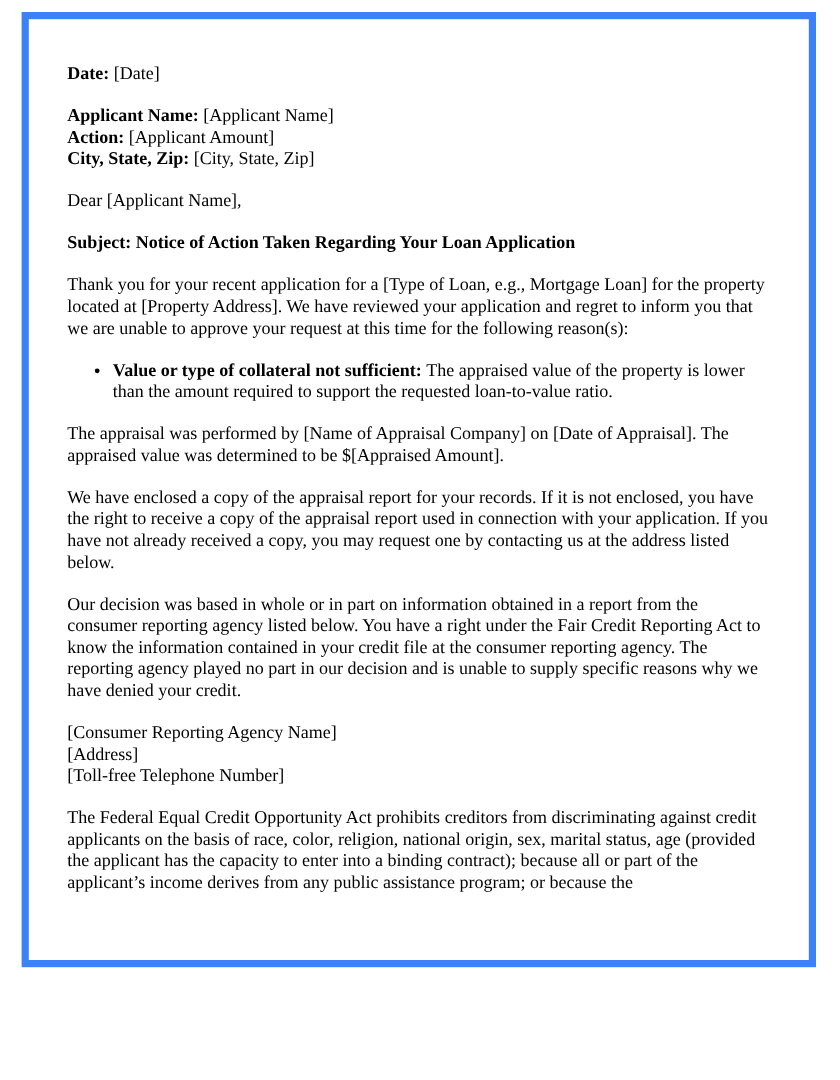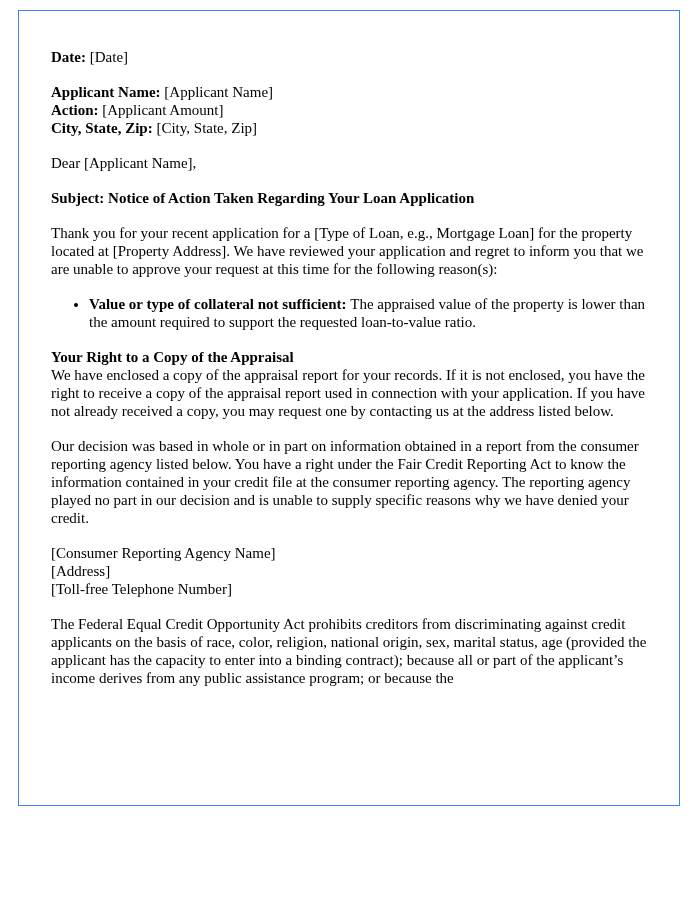--- a/index.html
+++ b/index.html
@@ -9,21 +9,21 @@
     width: 700px;
     height: 900px;
     font-family: "Liberation Serif", serif;
   }
   .page {
     position: absolute;
     left: 18px;
     top: 10px;
     width: 662px;
     height: 796px;
-    border: 1px solid #3b82f6;
+    border: 6px solid #3b82f6;
     box-sizing: border-box;
     background: #ffffff;
     overflow: hidden;
   }
   .doc-body {
     padding: 37px 32px 0 32px;
     color: #000000;
     font-size: 15px;
     line-height: 18px;
   }
@@ -52,19 +52,19 @@
 <div class="page">
   <div class="doc-body">
       <p class="block paragraph"><span class="b">Date: </span><span>[Date]</span></p>
       <p class="block line-group"><span class="b">Applicant Name: </span><span>[Applicant Name]</span><br><span class="b">Action: </span><span>[Applicant Amount]</span><br><span class="b">City, State, Zip: </span><span>[City, State, Zip]</span></p>
       <p class="block paragraph"><span>Dear [Applicant Name],</span></p>
       <p class="block paragraph"><span class="b">Subject: Notice of Action Taken Regarding Your Loan Application</span></p>
       <p class="block paragraph"><span>Thank you for your recent application for a [Type of Loan, e.g., Mortgage Loan] for the property located at [Property Address]. We have reviewed your application and regret to inform you that we are unable to approve your request at this time for the following reason(s):</span></p>
       <ul class="block bullet-list">
         <li><span class="b">Value or type of collateral not sufficient: </span><span>The appraised value of the property is lower than the amount required to support the requested loan-to-value ratio.</span></li>
       </ul>
-      <p class="block heading"><span class="b">Your Right to a Copy of the Appraisal</span></p>
+      <p class="block paragraph"><span>The appraisal was performed by [Name of Appraisal Company] on [Date of Appraisal]. The appraised value was determined to be $[Appraised Amount].</span></p>
       <p class="block paragraph"><span>We have enclosed a copy of the appraisal report for your records. If it is not enclosed, you have the right to receive a copy of the appraisal report used in connection with your application. If you have not already received a copy, you may request one by contacting us at the address listed below.</span></p>
       <p class="block paragraph"><span>Our decision was based in whole or in part on information obtained in a report from the consumer reporting agency listed below. You have a right under the Fair Credit Reporting Act to know the information contained in your credit file at the consumer reporting agency. The reporting agency played no part in our decision and is unable to supply specific reasons why we have denied your credit.</span></p>
       <p class="block line-group"><span>[Consumer Reporting Agency Name]</span><br><span>[Address]</span><br><span>[Toll-free Telephone Number]</span></p>
       <p class="block paragraph"><span>The Federal Equal Credit Opportunity Act prohibits creditors from discriminating against credit applicants on the basis of race, color, religion, national origin, sex, marital status, age (provided the applicant has the capacity to enter into a binding contract); because all or part of the applicant’s income derives from any public assistance program; or because the</span></p>
     </div>
 </div>
 
 </body></html>

